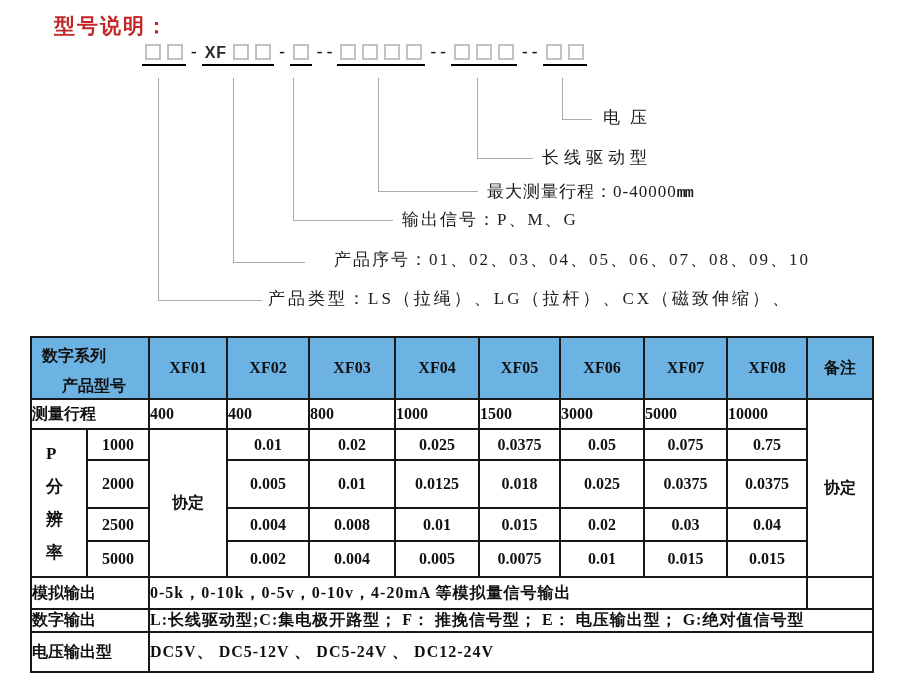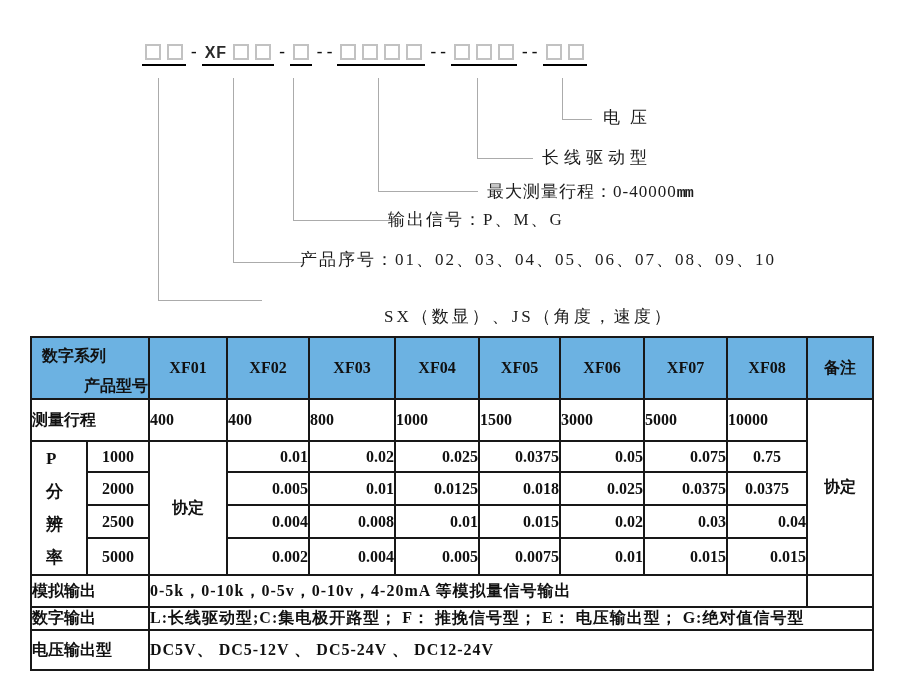--- a/index.html
+++ b/index.html
@@ -29,36 +29,37 @@
   .ann .unit{font-family:"Liberation Mono",monospace;font-weight:bold;font-size:15px;letter-spacing:-1px;}
 
   
   table.spec{position:absolute;left:30px;top:336px;border-collapse:collapse;table-layout:fixed;
              width:842px;font-family:"Liberation Serif",serif;}
   table.spec td,table.spec th{border:2px solid #181818;overflow:hidden;padding:0;
                               font-size:16px;color:#111;}
   th.hdr{background:#6cb2e2;font-weight:bold;vertical-align:middle;}
   th.hdr.left{text-align:left;}
   th.hdr .hline1{margin:6px 0 0 10px;text-align:left;}
-  th.hdr .hline2{margin:9px 0 0 8px;text-align:right;}
+  th.hdr .hline2{margin:9px 0 0 8px;text-align:center;}
   td.lbl{font-weight:bold;text-align:left;padding-left:10px;vertical-align:middle;}
   td.val{font-weight:bold;text-align:left;padding-left:11px;vertical-align:middle;margin-left:44px;}
-  td.pval{font-weight:bold;text-align:right;padding-left:13px;vertical-align:middle;font-size:15px;}
+  td.pval{font-weight:bold;text-align:center;padding-left:13px;vertical-align:middle;font-size:15px;}
   td.ctr{font-weight:bold;text-align:center;vertical-align:middle;}
   td.plabel{vertical-align:middle;}
   td.plabel div{height:33px;display:flex;align-items:center;padding-left:14px;
                 font-weight:bold;font-size:17px;}
   td.txt{font-weight:bold;text-align:left;padding-left:12px;vertical-align:middle;
          font-size:15px;letter-spacing:1px;}
 </style>
 </head>
 <body>
 
 <div class="page">
 
+  <div class="title">型号说明：</div>
 
   <div class="model-line" id="modelLine">
       <span class="mgroup">
         <span class="mbox"></span>
         <span class="mbox"></span>
       </span>
       <span class="mdash">-</span>
       <span class="mgroup">
         <span class="mprefix">XF</span>
         <span class="mbox"></span>
@@ -104,23 +105,23 @@
     <div class="vline" style="left:477px;top:78px;height:80px"></div>
     <div class="hline" style="left:477px;top:158px;width:56px"></div>
 
     <div class="vline" style="left:562px;top:78px;height:41px"></div>
     <div class="hline" style="left:562px;top:119px;width:30px"></div>
   </div>
 
   <div class="ann" style="left:603px;top:106px;letter-spacing:10px">电压</div>
   <div class="ann" style="left:542px;top:146px;letter-spacing:5px">长线驱动型</div>
   <div class="ann" style="left:487px;top:180px;letter-spacing:1px"><span>最大测量行程：0-40000</span><span class="unit">mm</span></div>
-  <div class="ann" style="left:388px;top:208px;letter-spacing:2px">输出信号：P、M、G</div>
-  <div class="ann" style="left:300px;top:248px;letter-spacing:2px">产品序号：01、02、03、04、05、06、07、08、09、10</div>
-  <div class="ann" style="left:384px;top:305px;letter-spacing:3px">SX（数显）、JS（角度，速度）</div>
+  <div class="ann" style="left:402px;top:208px;letter-spacing:2px">输出信号：P、M、G</div>
+  <div class="ann" style="left:334px;top:248px;letter-spacing:2px">产品序号：01、02、03、04、05、06、07、08、09、10</div>
+  <div class="ann" style="left:268px;top:287px;letter-spacing:3px">产品类型：LS（拉绳）、LG（拉杆）、CX（磁致伸缩）、</div>
 
   <table class="spec">
     <colgroup>
       <col style="width:56px">
         <col style="width:62px">
         <col style="width:78px">
         <col style="width:82px">
       <col style="width:86px">
         <col style="width:84px">
         <col style="width:81px">
@@ -140,21 +141,21 @@
       <th class="hdr">XF02</th>
       <th class="hdr">XF03</th>
       <th class="hdr">XF04</th>
       <th class="hdr">XF05</th>
       <th class="hdr">XF06</th>
       <th class="hdr">XF07</th>
       <th class="hdr">XF08</th>
       <th class="hdr">备注</th>
     </tr>
 
-    <tr style="height:42px">
+    <tr style="height:30px">
       <td class="lbl" colspan="2">测量行程</td>
       <td class="val">400</td>
       <td class="val">400</td>
       <td class="val">800</td>
       <td class="val">1000</td>
       <td class="val">1500</td>
       <td class="val">3000</td>
       <td class="val">5000</td>
       <td class="val">10000</td>
       <td class="ctr" rowspan="5">协定</td>
@@ -171,21 +172,21 @@
       <td class="ctr" rowspan="4">协定</td>
       <td class="pval">0.01</td>
       <td class="pval">0.02</td>
       <td class="pval">0.025</td>
       <td class="pval">0.0375</td>
       <td class="pval">0.05</td>
       <td class="pval">0.075</td>
       <td class="ctr">0.75</td>
     </tr>
 
-    <tr style="height:32px">
+    <tr style="height:48px">
       <td class="ctr">2000</td>
       <td class="pval">0.005</td>
       <td class="pval">0.01</td>
       <td class="pval">0.0125</td>
       <td class="pval">0.018</td>
       <td class="pval">0.025</td>
       <td class="pval">0.0375</td>
       <td class="ctr">0.0375</td>
     </tr>
 

